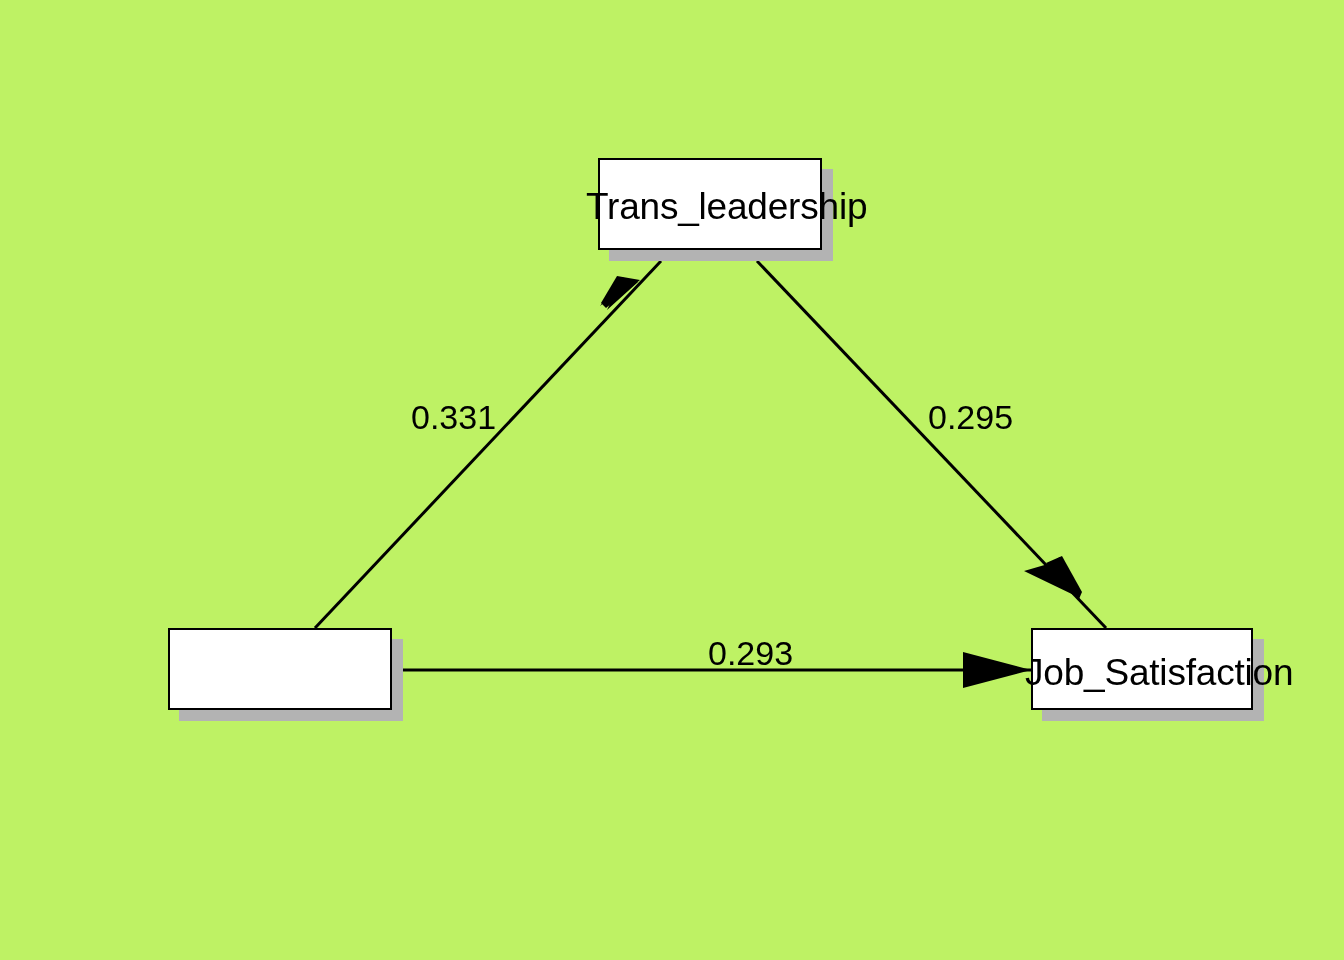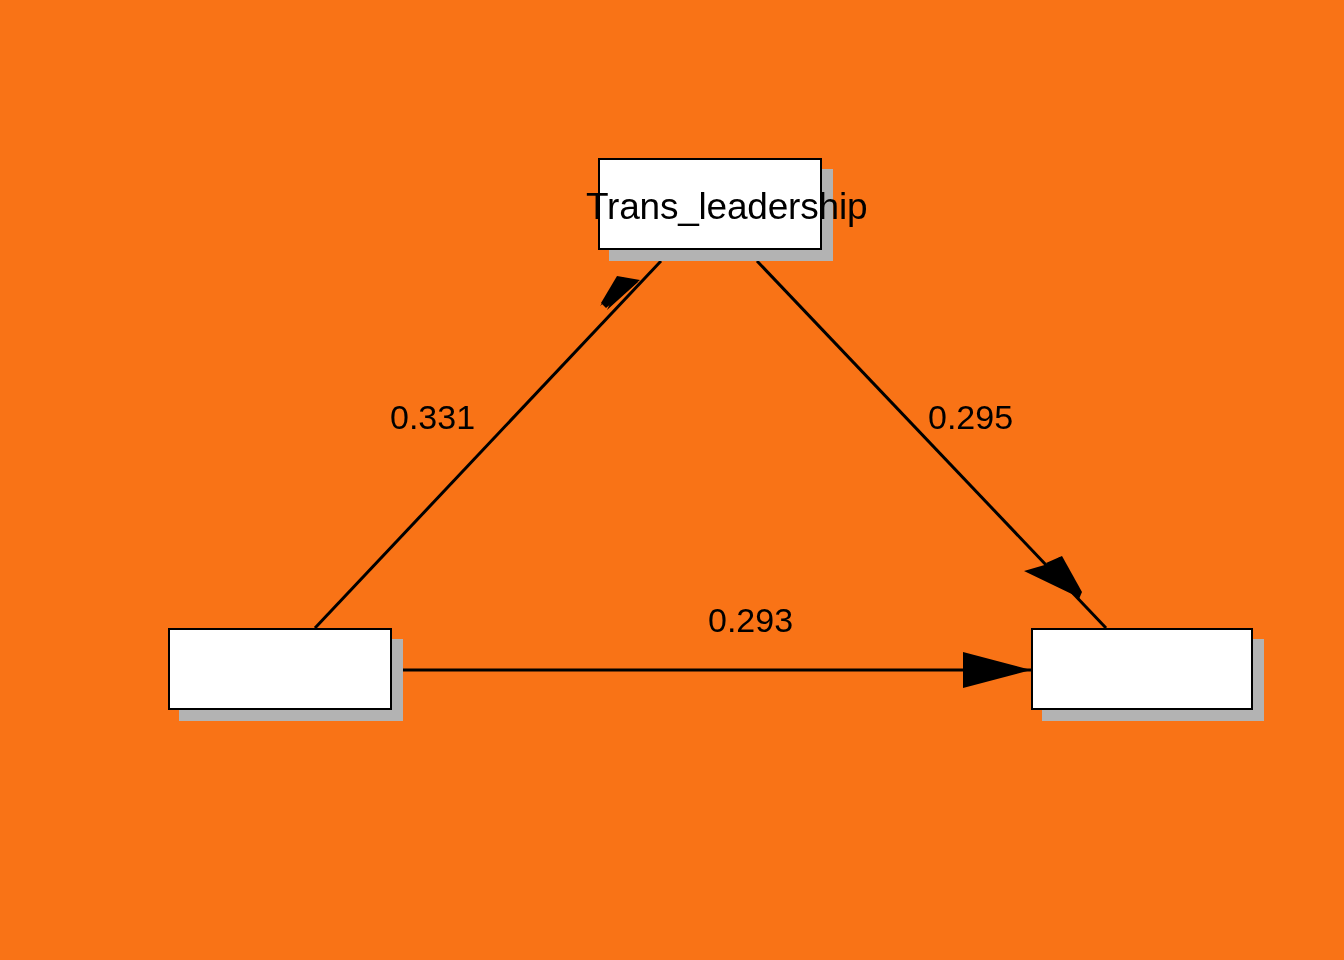--- a/index.html
+++ b/index.html
@@ -8,21 +8,21 @@
     padding: 0;
     background: #ffffff;
   }
   body {
     font-family: "Liberation Sans", sans-serif;
   }
   #canvas {
     position: relative;
     width: 1344px;
     height: 960px;
-    background: #f97316;
+    background: #bef264;
     overflow: hidden;
   }
   #diagram-svg {
     position: absolute;
     left: 0;
     top: 0;
     width: 1344px;
     height: 960px;
     display: block;
   }
@@ -85,18 +85,19 @@
 
   <div class="node-shadow" style="left:609px; top:169px; width:224px; height:92px;"></div>
   <div class="node-box" style="left:598px; top:158px; width:224px; height:92px;"></div>
   <div class="node-label" style="left:586px; top:188px;">Trans_leadership</div>
 
   <div class="node-shadow" style="left:179px; top:639px; width:224px; height:82px;"></div>
   <div class="node-box" style="left:168px; top:628px; width:224px; height:82px;"></div>
 
   <div class="node-shadow" style="left:1042px; top:639px; width:222px; height:82px;"></div>
   <div class="node-box" style="left:1031px; top:628px; width:222px; height:82px;"></div>
+  <div class="node-label" style="left:1025px; top:654px;">Job_Satisfaction</div>
 
-  <div class="edge-label" style="left:390px; top:400px;">0.331</div>
+  <div class="edge-label" style="left:411px; top:400px;">0.331</div>
   <div class="edge-label" style="left:928px; top:400px;">0.295</div>
-  <div class="edge-label" style="left:708px; top:603px;">0.293</div>
+  <div class="edge-label" style="left:708px; top:636px;">0.293</div>
 
 </div>
 
 </body></html>

